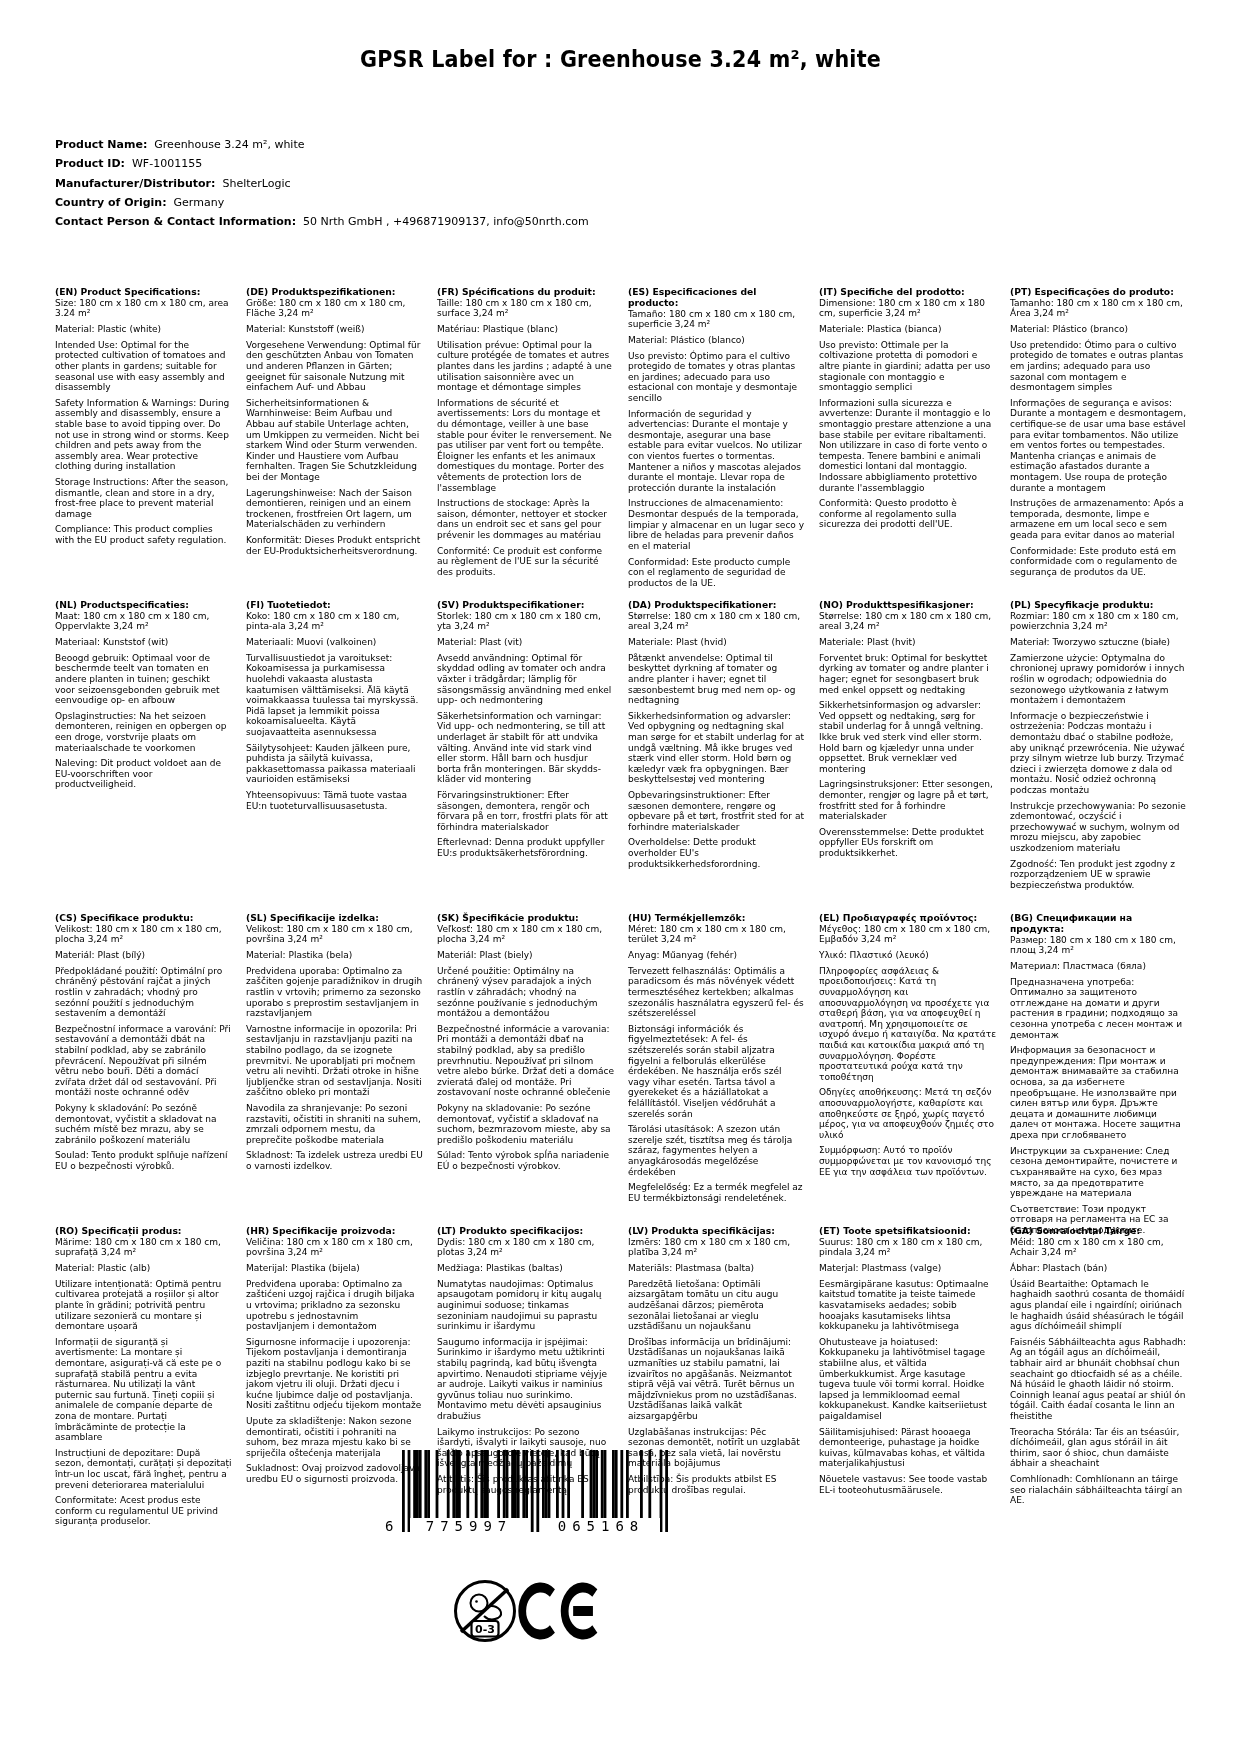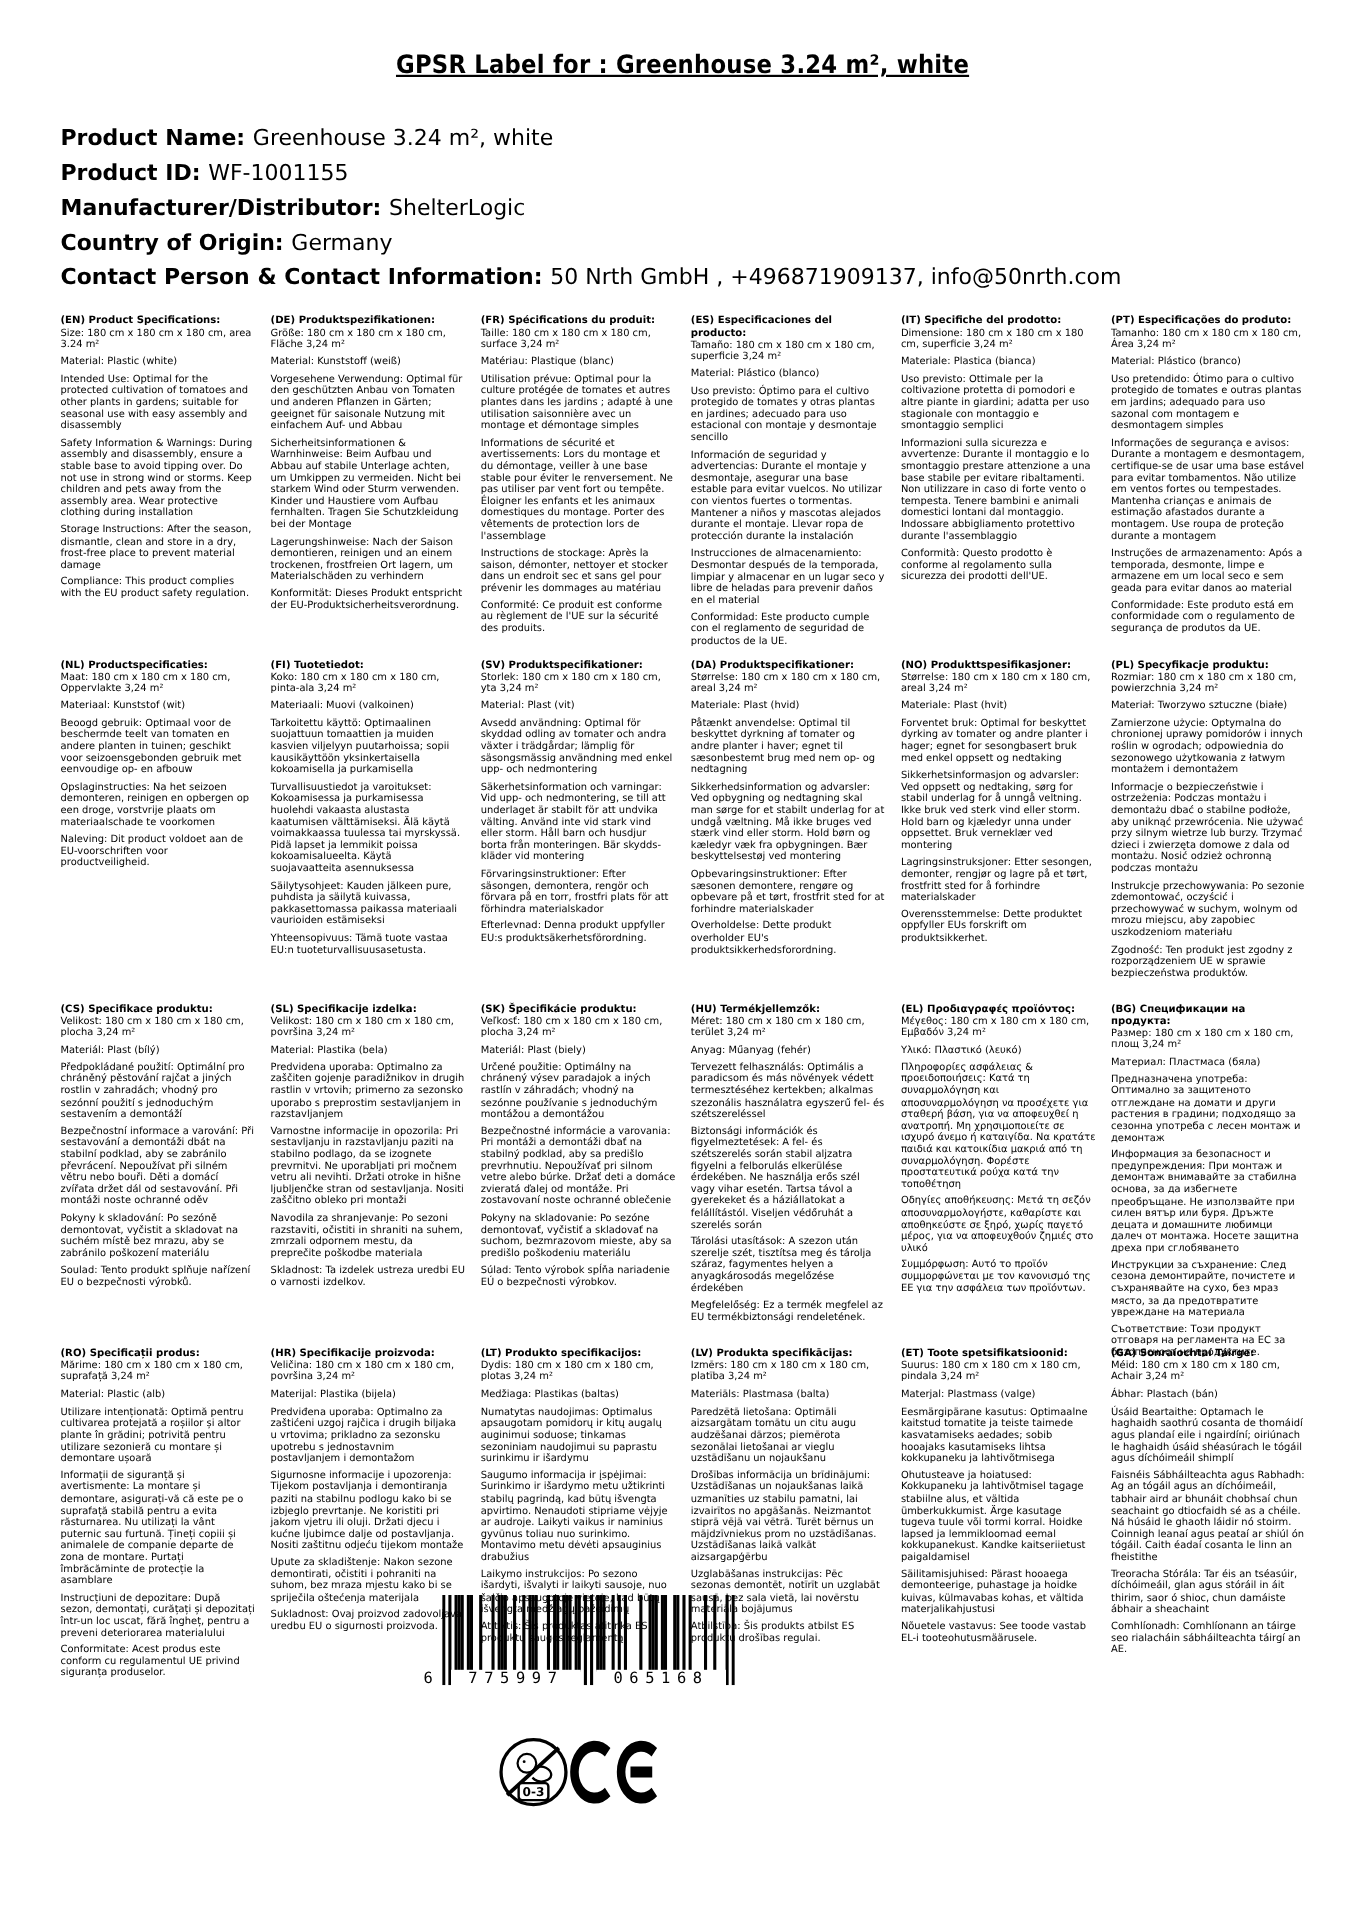--- a/index.html
+++ b/index.html
@@ -1,20 +1,20 @@
 <!DOCTYPE html>
 <html><head>
 <meta charset="utf-8">
 <style>
   html,body{margin:0;padding:0;background:#888;}
   .page{position:relative;width:1241px;height:1754px;margin:0 auto;background:#ffffff;
         font-family:"DejaVu Sans",sans-serif;color:#000;overflow:hidden;}
   .title{position:absolute;top:46px;left:0;width:100%;text-align:center;margin:0;
-         font-size:23px;font-weight:bold;font-stretch:condensed;letter-spacing:0.2px;text-decoration:underline;}
-  .product-info{position:absolute;left:55px;top:112px;font-size:20px;}
+         font-size:23px;font-weight:bold;font-stretch:condensed;letter-spacing:0.2px;}
+  .product-info{position:absolute;left:55px;top:138px;font-size:11px;}
   .info-row{margin-bottom:4.5px;line-height:1.35;}
   .info-label{font-weight:bold;}
   .info-value{margin-left:7px;}
   .lang-grid{position:absolute;left:55px;top:287px;width:1132px;
              display:grid;grid-template-columns:repeat(6,1fr);column-gap:14px;grid-auto-rows:313px;}
   .lang-block{font-size:9px;line-height:1.18;}
   .lang-title{font-weight:bold;font-size:9.2px;margin:0;}
   .lang-block p{margin:0 0 5px 0;}
   .barcode-area{position:absolute;left:402px;top:1450px;width:270px;}
   #barcode-svg{display:block;width:266px;height:82px;}
@@ -109,21 +109,20 @@
         <p>Maat: 180 cm x 180 cm x 180 cm, Oppervlakte 3,24 m²</p>
         <p>Materiaal: Kunststof (wit)</p>
         <p>Beoogd gebruik: Optimaal voor de beschermde teelt van tomaten en andere planten in tuinen; geschikt voor seizoensgebonden gebruik met eenvoudige op- en afbouw</p>
         <p>Opslaginstructies: Na het seizoen demonteren, reinigen en opbergen op een droge, vorstvrije plaats om materiaalschade te voorkomen</p>
         <p>Naleving: Dit product voldoet aan de EU-voorschriften voor productveiligheid.</p>
       </div>
       <div class="lang-block">
         <div class="lang-title">(FI) Tuotetiedot:</div>
         <p>Koko: 180 cm x 180 cm x 180 cm, pinta-ala 3,24 m²</p>
         <p>Materiaali: Muovi (valkoinen)</p>
-        <p>Tarkoitettu käyttö: Optimaalinen suojattuun tomaattien ja muiden kasvien viljelyyn puutarhoissa; sopii kausikäyttöön yksinkertaisella kokoamisella ja purkamisella</p>
         <p>Turvallisuustiedot ja varoitukset: Kokoamisessa ja purkamisessa huolehdi vakaasta alustasta kaatumisen välttämiseksi. Älä käytä voimakkaassa tuulessa tai myrskyssä. Pidä lapset ja lemmikit poissa kokoamisalueelta. Käytä suojavaatteita asennuksessa</p>
         <p>Säilytysohjeet: Kauden jälkeen pure, puhdista ja säilytä kuivassa, pakkasettomassa paikassa materiaali vaurioiden estämiseksi</p>
         <p>Yhteensopivuus: Tämä tuote vastaa EU:n tuoteturvallisuusasetusta.</p>
       </div>
       <div class="lang-block">
         <div class="lang-title">(SV) Produktspecifikationer:</div>
         <p>Storlek: 180 cm x 180 cm x 180 cm, yta 3,24 m²</p>
         <p>Material: Plast (vit)</p>
         <p>Avsedd användning: Optimal för skyddad odling av tomater och andra växter i trädgårdar; lämplig för säsongsmässig användning med enkel upp- och nedmontering</p>
         <p>Säkerhetsinformation och varningar: Vid upp- och nedmontering, se till att underlaget är stabilt för att undvika välting. Använd inte vid stark vind eller storm. Håll barn och husdjur borta från monteringen. Bär skydds-kläder vid montering</p>

